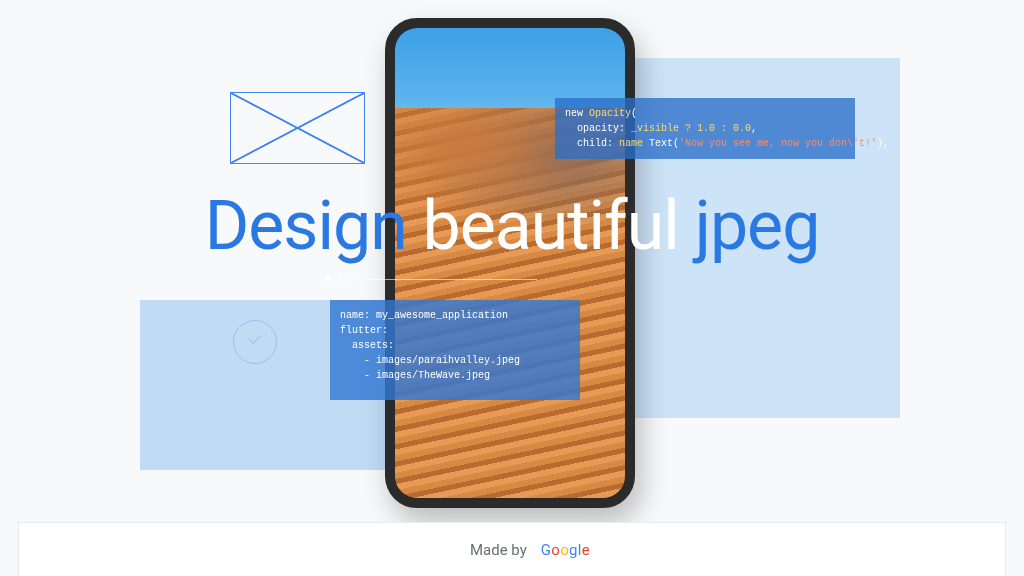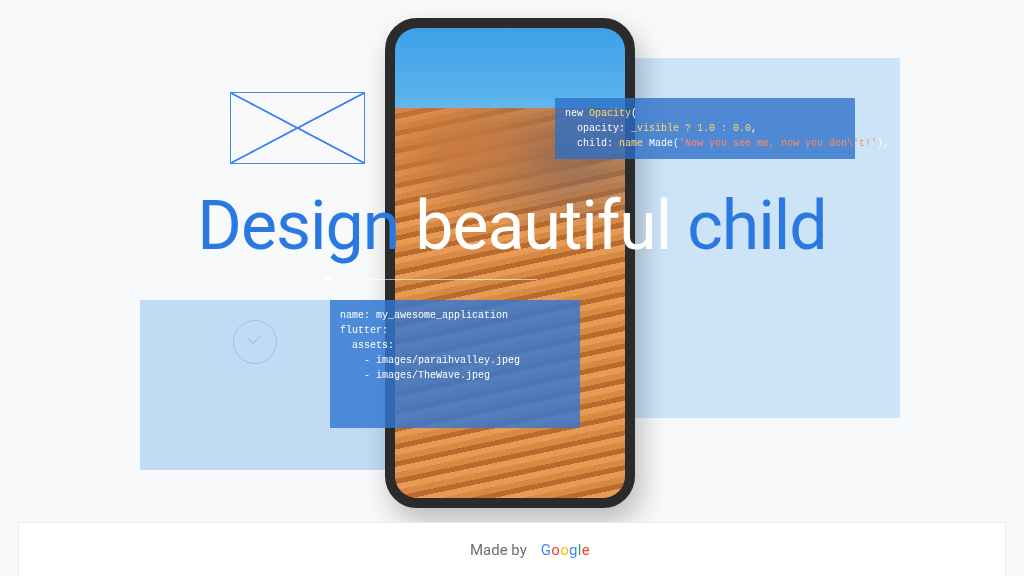--- a/index.html
+++ b/index.html
@@ -98,21 +98,21 @@
       left: 555px;
       width: 300px;
       background: rgba(44, 110, 200, 0.78);
     }
     .code-box-top .kw { color: #ffd86b; }
     .code-box-top .str { color: #ff8a65; }
     .code-box-bottom {
       top: 300px;
       left: 330px;
       width: 250px;
-      height: 128px;
+      height: 100px;
       background: rgba(51, 120, 210, 0.82);
       font-size: 10px;
     }
     .phone {
       position: absolute;
       left: 385px;
       top: 18px;
       width: 250px;
       height: 490px;
       border: 10px solid #2b2b2b;
@@ -209,32 +209,32 @@
   <div class="phone">
     <div class="phone-screen">
       <div class="rock-sky"></div>
       <div class="rock-ridge"></div>
       <div class="rock-formation"></div>
     </div>
   </div>
 
   <div class="code-box code-box-top"><span>new </span><span class="kw">Opacity</span><span>(</span>
 <span>  opacity: </span><span class="kw">_visible ? 1.0 : 0.0</span><span>,</span>
-<span>  child: </span><span class="kw">name </span><span>Made(</span><span class="str">'Now you see me, now you don\'t!'</span><span>),</span></div>
+<span>  child: </span><span class="kw">name </span><span>Text(</span><span class="str">'Now you see me, now you don\'t!'</span><span>),</span></div>
 
   <div class="code-box code-box-bottom"><span>name: my_awesome_application</span>
 <span>flutter:</span>
 <span>  assets:</span>
 <span>    - images/paraihvalley.jpeg</span>
 <span>    - images/TheWave.jpeg</span></div>
 
   <div class="check-circle"></div>
 
   <div class="headline">
-    <span>Design </span><span class="over-phone">beautiful</span><span class="after-phone"> child</span>
+    <span>Design </span><span class="over-phone">beautiful</span><span class="after-phone"> jpeg</span>
   </div>
 
   <div class="indicator">
     <div class="dot-active"></div>
     <div class="dot-ring"></div>
     <div class="line"></div>
   </div>
 </div>
 
 <div class="footer-card">

